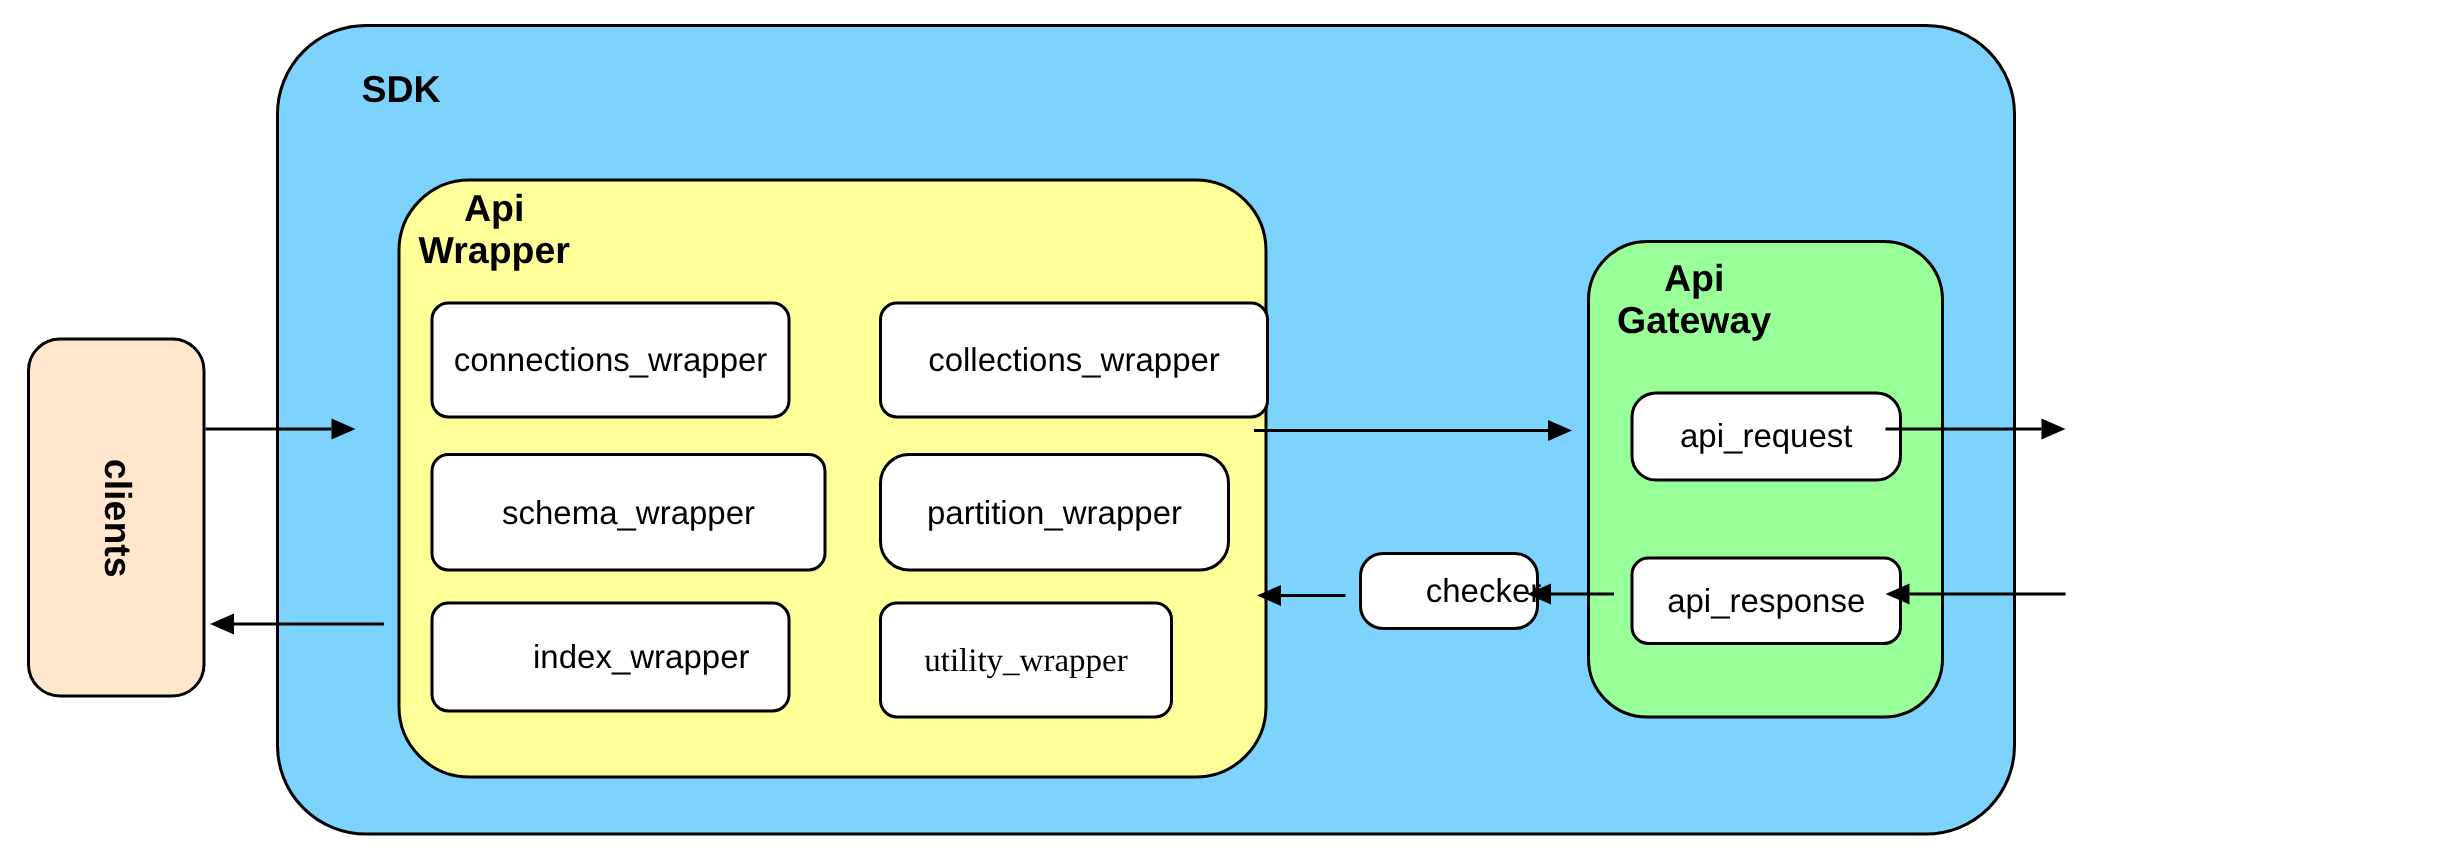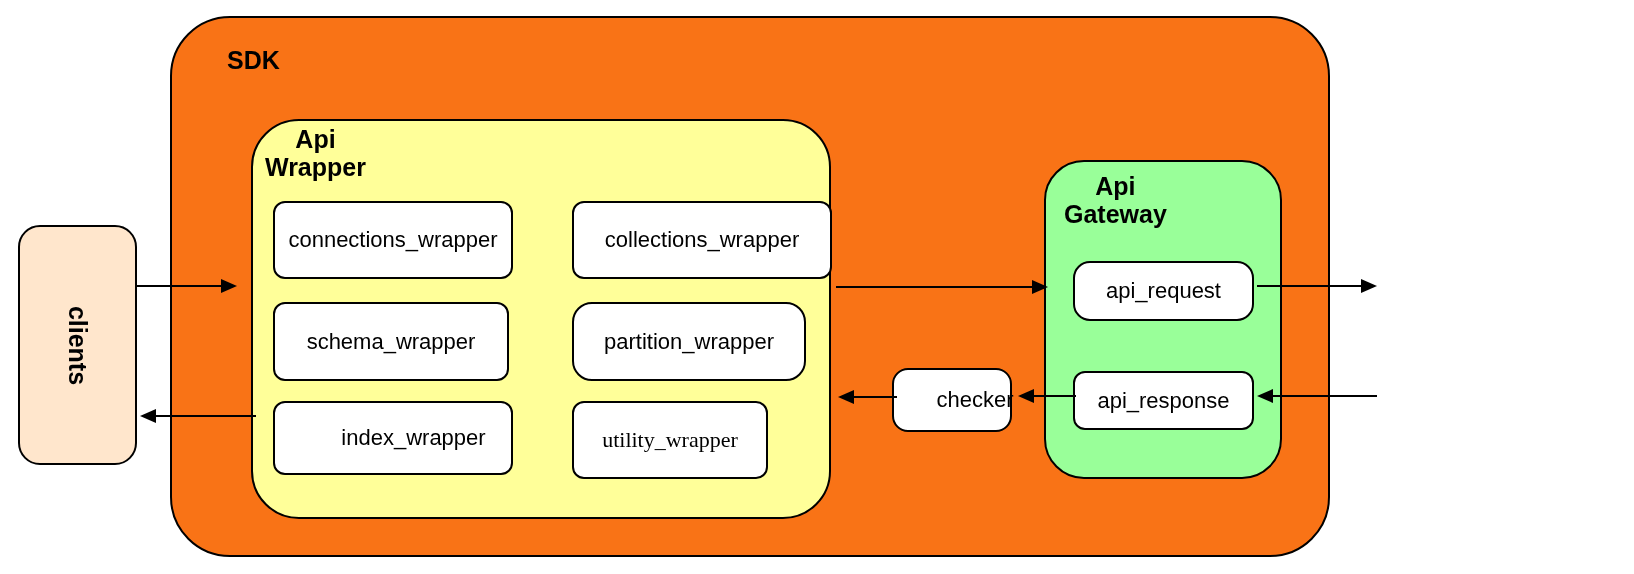--- a/index.html
+++ b/index.html
@@ -15,36 +15,36 @@
   .rbox{position:absolute;box-sizing:border-box;border:2px solid #000;}
   .center{display:flex;align-items:center;justify-content:center;text-align:center;}
   .node-label{font-size:22px;}
   .bold-label{font-weight:bold;font-size:25px;line-height:28px;}
 
   
   .clients{left:18px;top:225px;width:119px;height:240px;border-radius:22px;background:#FFE6CC;}
   .vtext{transform:rotate(90deg);white-space:nowrap;font-weight:bold;font-size:25px;}
 
   
-  .sdk{left:170px;top:16px;width:1160px;height:541px;border-radius:60px;background:#f97316;}
+  .sdk{left:184px;top:16px;width:1160px;height:541px;border-radius:60px;background:#7dd3fc;}
   .sdk-label{position:absolute;left:55px;top:28px;}
 
   
   .wrapper{left:79px;top:101px;width:580px;height:400px;border-radius:48px;background:#FFFF99;}
   .wrapper-label{position:absolute;left:12px;top:4px;text-align:center;}
   .wbox{background:#fff;border-radius:12px;}
   .w0{left:20px;top:80px;width:240px;height:78px;}
   .w1{left:319px;top:80px;width:260px;height:78px;}
-  .w2{left:20px;top:181px;width:236px;height:79px;}
+  .w2{left:20px;top:181px;width:264px;height:79px;}
   .w3{left:319px;top:181px;width:234px;height:79px;border-radius:20px;}
   .w4{left:20px;top:280px;width:240px;height:74px;padding-left:41px;}
   .w5{left:319px;top:280px;width:196px;height:78px;font-family:Liberation Serif, serif;}
 
   
-  .checker{left:720px;top:350px;width:120px;height:64px;border-radius:16px;background:#fff;padding-left:46px;}
+  .checker{left:720px;top:350px;width:120px;height:52px;border-radius:16px;background:#fff;padding-left:46px;}
 
   
   .gateway{left:872px;top:142px;width:238px;height:319px;border-radius:40px;background:#99FF99;}
   .gateway-label{position:absolute;left:18px;top:10px;text-align:center;}
   .g0{left:27px;top:99px;width:181px;height:60px;border-radius:17px;}
   .g1{left:27px;top:209px;width:181px;height:59px;}
 
   
   .milvus{left:1377px;top:146px;width:241px;height:399px;border-radius:26px;background:#E6E6E6;}
 

